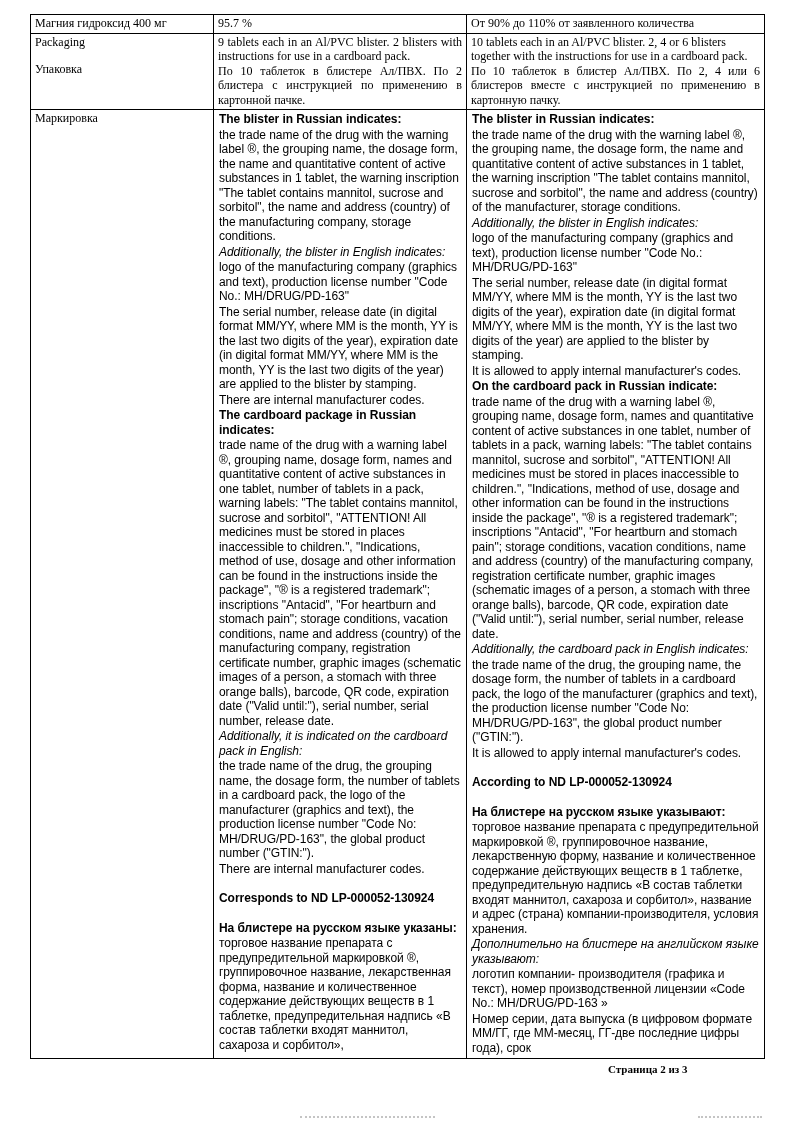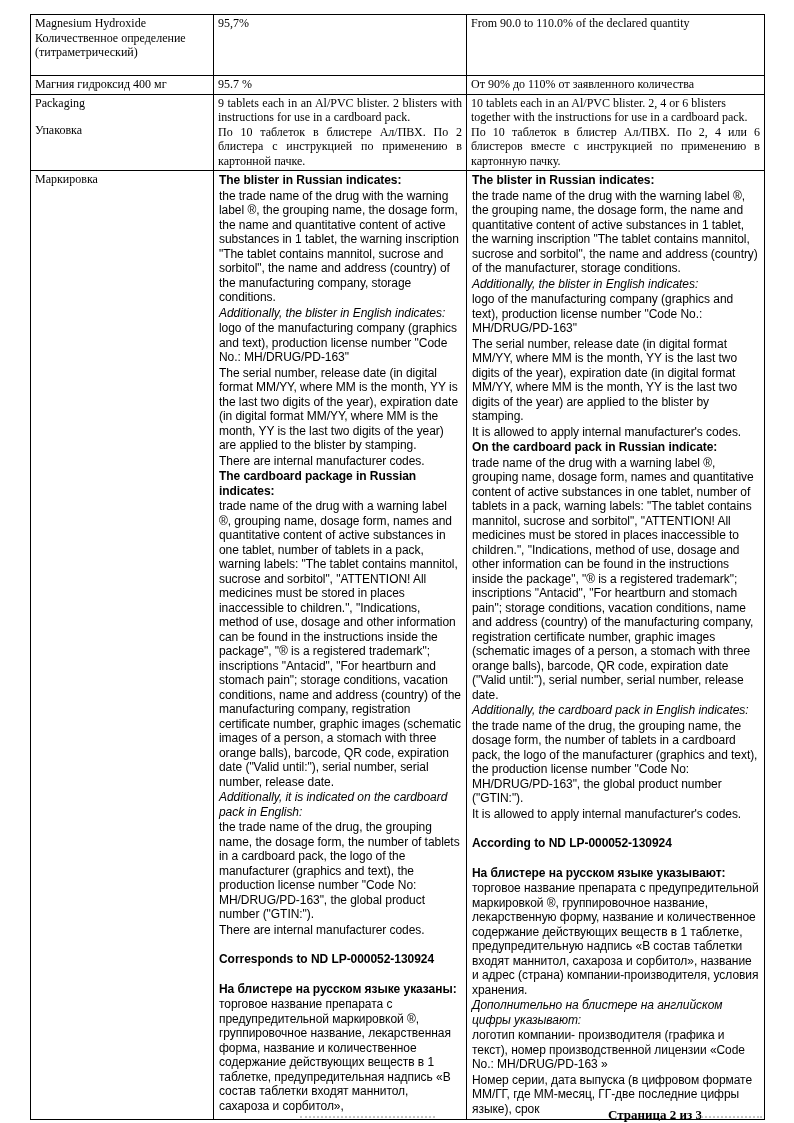--- a/index.html
+++ b/index.html
@@ -26,48 +26,39 @@
     font-size:10.9px; line-height:13.6px; letter-spacing:-0.05px;
   }
   .para { margin:1px; }
   .para.bold { font-weight:bold; }
   .para.italic { font-style:italic; }
   .para.blank { height:13px; }
   .just { text-align:justify; }
   .gap { margin-top:13px; }
   .footer {
     position:absolute; left:608px; top:1063px;
-    font-size:13px; font-weight:bold; font-family:"Liberation Serif", serif;margin-top:44px;
+    font-size:11px; font-weight:bold; font-family:"Liberation Serif", serif;
   }
   .artifact { position:absolute; border-top:2px dotted #c4c4c4; height:0; }
   .artifact-1 { left:300px; top:1116px; width:135px; }
   .artifact-2 { left:698px; top:1116px; width:64px; }
 </style>
 </head>
 <body>
 
 <div class="page">
 
   <table class="cmp">
     <colgroup>
       <col style="width:183px">
       <col style="width:253px">
       <col style="width:298px">
     </colgroup>
     <tbody>
 
-      <tr class="r1">
-        <td>
-          <div>Magnesium Hydroxide</div>
-          <div>Количественное определение</div>
-          <div>(титраметрический)</div>
-        </td>
-        <td>95,7%</td>
-        <td>From 90.0 to 110.0% of the declared quantity</td>
-      </tr>
 
 
       <tr class="r3">
         <td>Магния гидроксид 400 мг</td>
         <td>95.7 %</td>
         <td>От 90% до 110% от заявленного количества</td>
       </tr>
 
       <tr class="r4">
         <td>
@@ -116,23 +107,23 @@
             <div class="para bold">On the cardboard pack in Russian indicate:</div>
             <div class="para normal">trade name of the drug with a warning label ®, grouping name, dosage form, names and quantitative content of active substances in one tablet, number of tablets in a pack, warning labels: "The tablet contains mannitol, sucrose and sorbitol", "ATTENTION! All medicines must be stored in places inaccessible to children.", "Indications, method of use, dosage and other information can be found in the instructions inside the package", "® is a registered trademark"; inscriptions "Antacid", "For heartburn and stomach pain"; storage conditions, vacation conditions, name and address (country) of the manufacturing company, registration certificate number, graphic images (schematic images of a person, a stomach with three orange balls), barcode, QR code, expiration date ("Valid until:"), serial number, serial number, release date.</div>
             <div class="para italic">Additionally, the cardboard pack in English indicates:</div>
             <div class="para normal">the trade name of the drug, the grouping name, the dosage form, the number of tablets in a cardboard pack, the logo of the manufacturer (graphics and text), the production license number "Code No: MH/DRUG/PD-163", the global product number ("GTIN:").</div>
             <div class="para normal">It is allowed to apply internal manufacturer's codes.</div>
             <div class="para blank"></div>
             <div class="para bold">According to ND LP-000052-130924</div>
             <div class="para blank"></div>
             <div class="para bold">На блистере на русском языке указывают:</div>
             <div class="para normal">торговое название препарата с предупредительной маркировкой ®, группировочное название, лекарственную форму, название и количественное содержание действующих веществ в 1 таблетке, предупредительную надпись «В состав таблетки входят маннитол, сахароза и сорбитол», название и адрес (страна) компании-производителя, условия хранения.</div>
-            <div class="para italic">Дополнительно на блистере на английском цифры указывают:</div>
+            <div class="para italic">Дополнительно на блистере на английском языке указывают:</div>
             <div class="para normal">логотип компании- производителя (графика и текст), номер производственной лицензии «Code No.: MH/DRUG/PD-163 »</div>
-            <div class="para normal">Номер серии, дата выпуска (в цифровом формате ММ/ГГ, где ММ-месяц, ГГ-две последние цифры языке), срок</div>
+            <div class="para normal">Номер серии, дата выпуска (в цифровом формате ММ/ГГ, где ММ-месяц, ГГ-две последние цифры года), срок</div>
           </td>
       </tr>
 
     </tbody>
   </table>
 
   <div class="footer">Страница 2 из 3</div>
 
   <div class="artifact artifact-1"></div>
   <div class="artifact artifact-2"></div>

